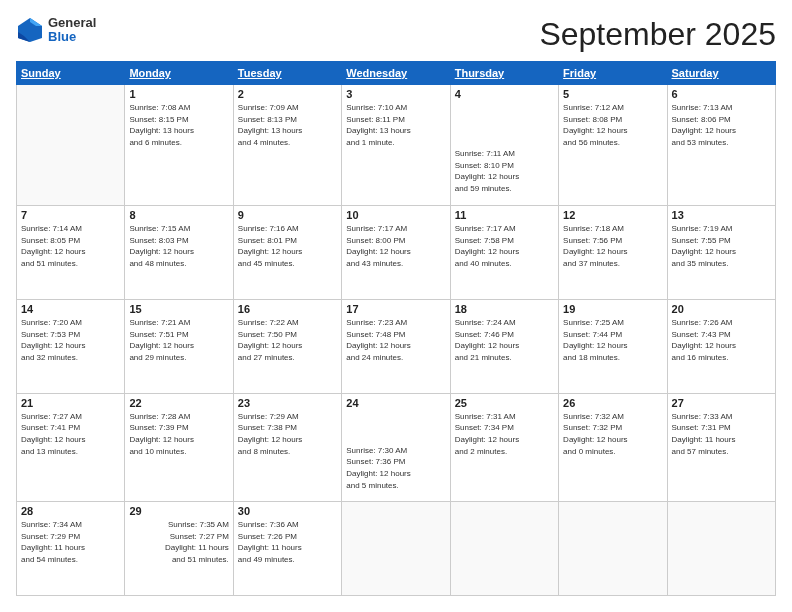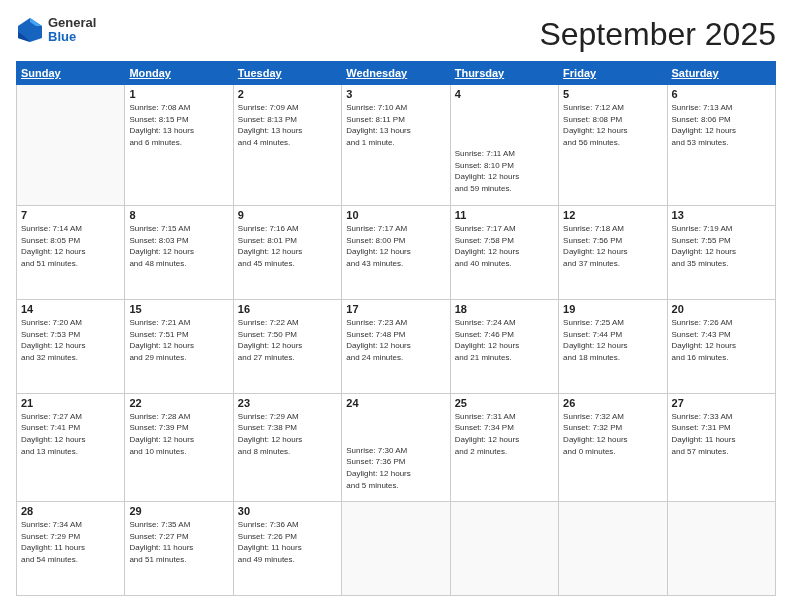--- a/index.html
+++ b/index.html
@@ -328,21 +328,21 @@
         <tr>
           <td>
             <div class="day-num">28</div>
             <div class="day-info" style="white-space: pre-line;">Sunrise: 7:34 AM
 Sunset: 7:29 PM
 Daylight: 11 hours
 and 54 minutes.</div>
           </td>
           <td>
             <div class="day-num">29</div>
-            <div class="day-info" style="white-space: pre-line;">Sunrise: 7:35 AM
+            <div class="day-info" style="white-space: pre-line; text-align: right;">Sunrise: 7:35 AM
 Sunset: 7:27 PM
 Daylight: 11 hours
 and 51 minutes.</div>
           </td>
           <td>
             <div class="day-num">30</div>
             <div class="day-info" style="white-space: pre-line;">Sunrise: 7:36 AM
 Sunset: 7:26 PM
 Daylight: 11 hours
 and 49 minutes.</div>

